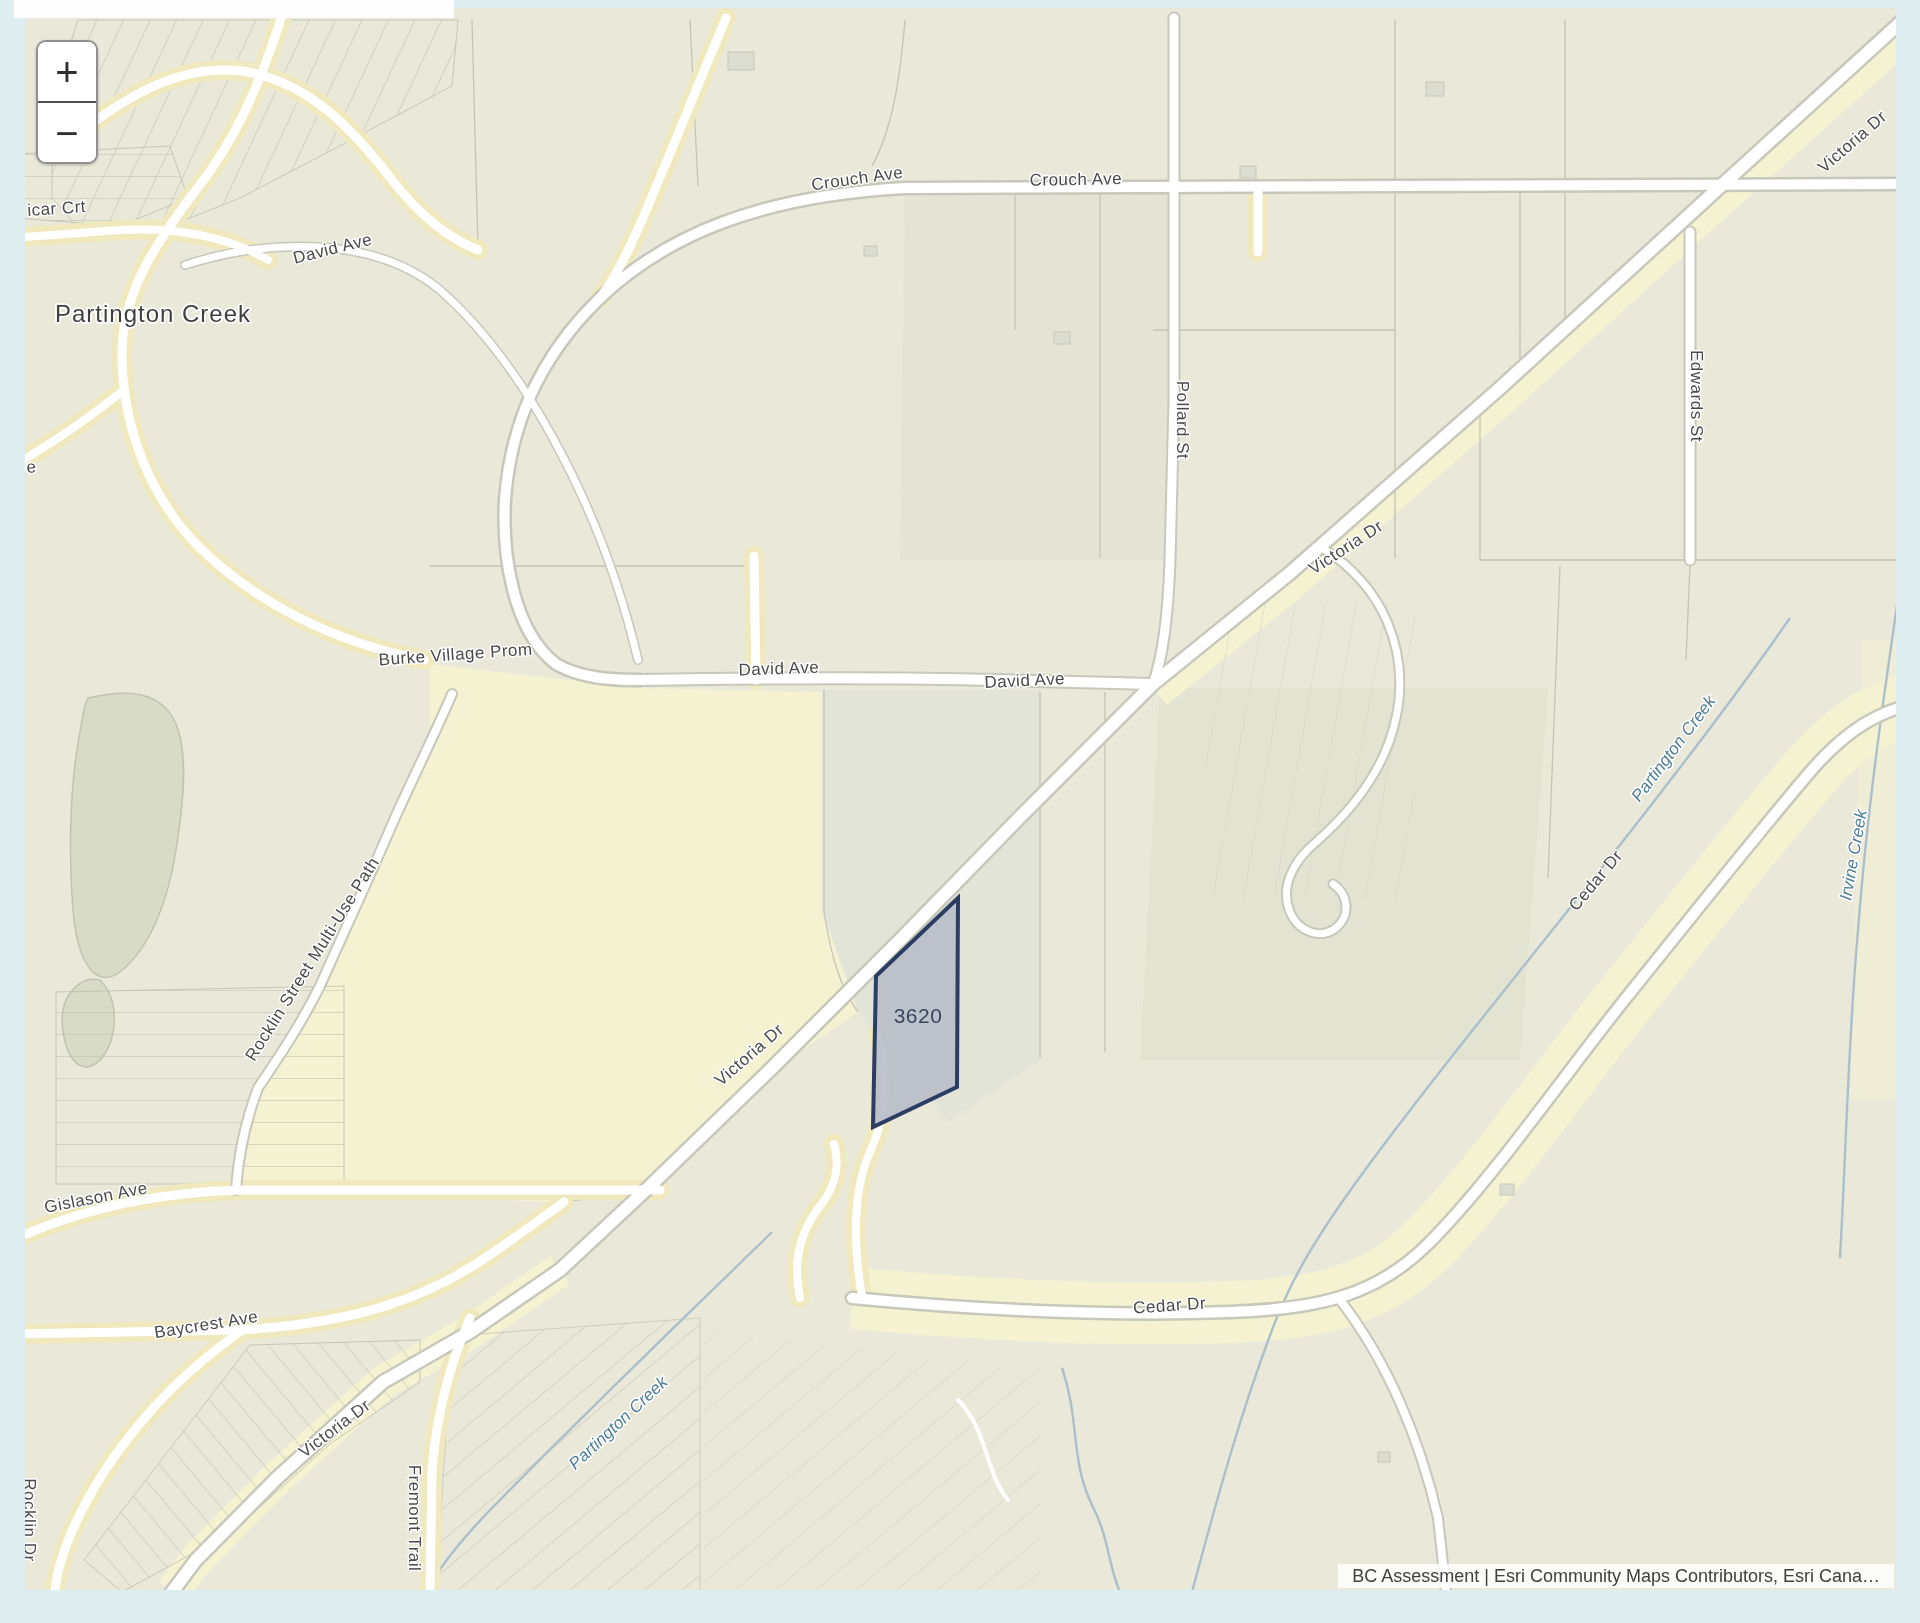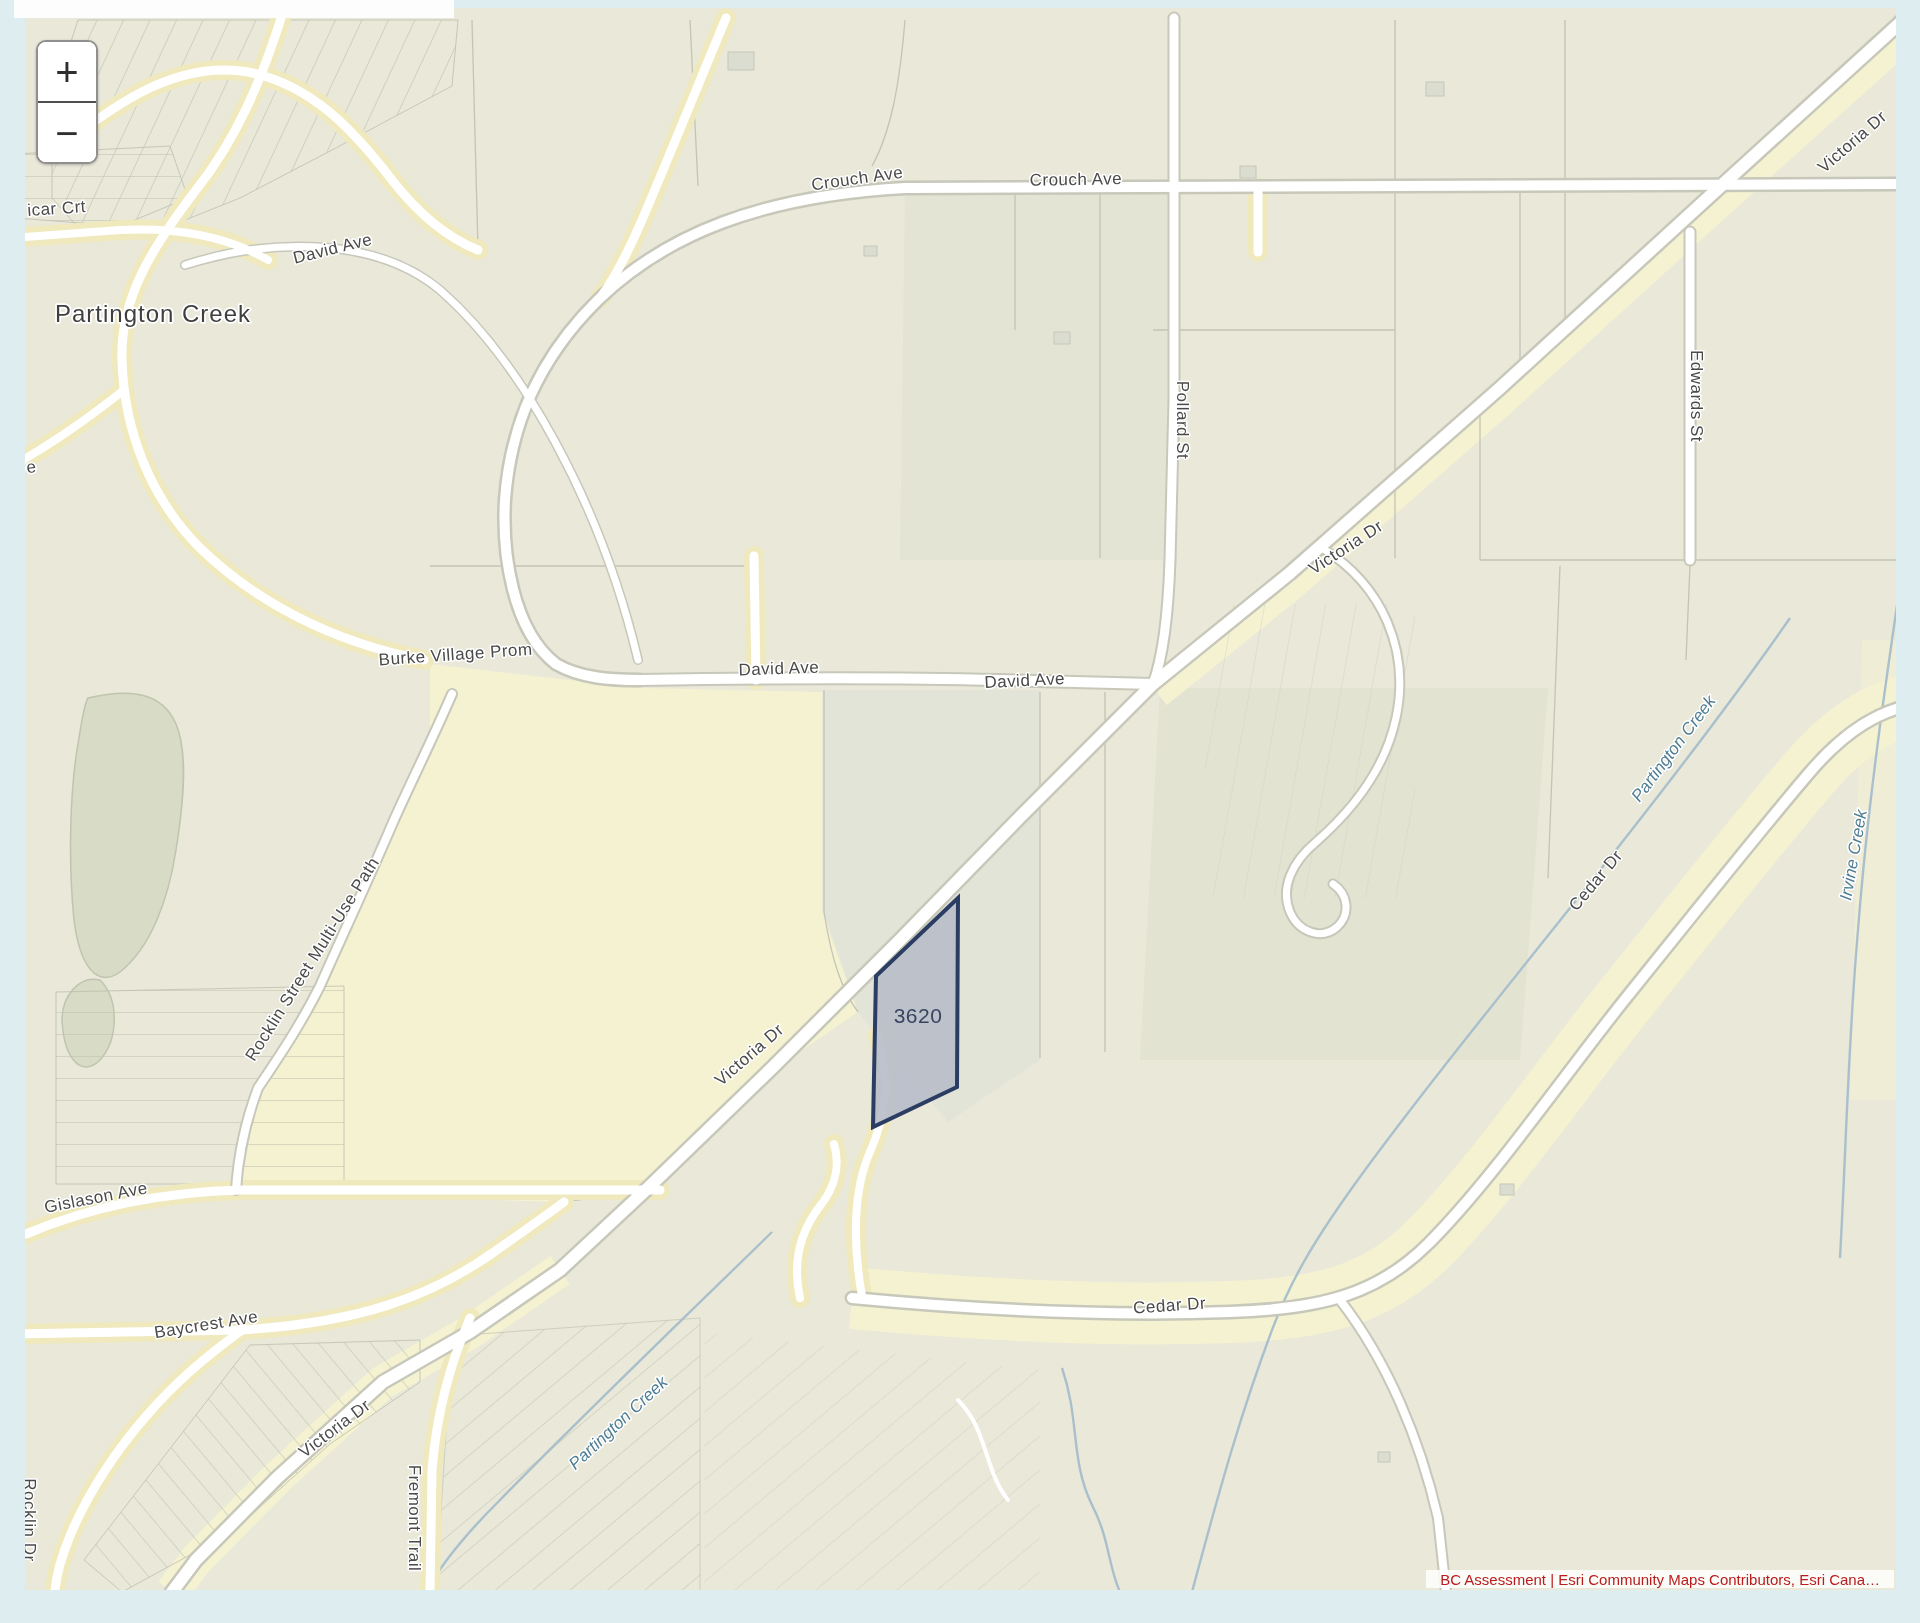--- a/index.html
+++ b/index.html
@@ -16,22 +16,22 @@
   .lbl-creek{font-size:17px;font-style:italic;fill:#4e7d94;stroke:#ffffff;stroke-width:3px;
              paint-order:stroke;stroke-linejoin:round;}
   .lbl-parcel{font-size:21px;fill:#374660;letter-spacing:.5px;}
   .zoom-ctl{position:absolute;left:36px;top:40px;width:58px;background:#ffffff;
             border:2px solid #8f8f8f;border-radius:10px;box-shadow:0 1px 3px rgba(0,0,0,.25);
             display:flex;flex-direction:column;overflow:hidden;}
   .zoom-btn{background:#ffffff;border:none;height:59px;font-size:40px;font-weight:400;
             color:#2f2f2f;line-height:1;cursor:pointer;display:flex;align-items:center;
             justify-content:center;padding:0;font-family:"Liberation Sans",sans-serif;}
   .zoom-div{height:2px;background:#4f4f4f;}
-  .attribution{position:absolute;right:26px;bottom:35px;height:18px;
-               background:rgba(255,255,255,.82);color:#b91c1c;font-size:15px;
+  .attribution{position:absolute;right:26px;bottom:35px;height:24px;
+               background:rgba(255,255,255,.82);color:#404040;font-size:18px;
                display:flex;align-items:center;padding:0 14px;white-space:nowrap;}
 </style>
 </head>
 <body>
 
 <div class="page">
 
   <div class="map">
   <svg width="1920" height="1623" viewBox="0 0 1920 1623">
     <defs>

